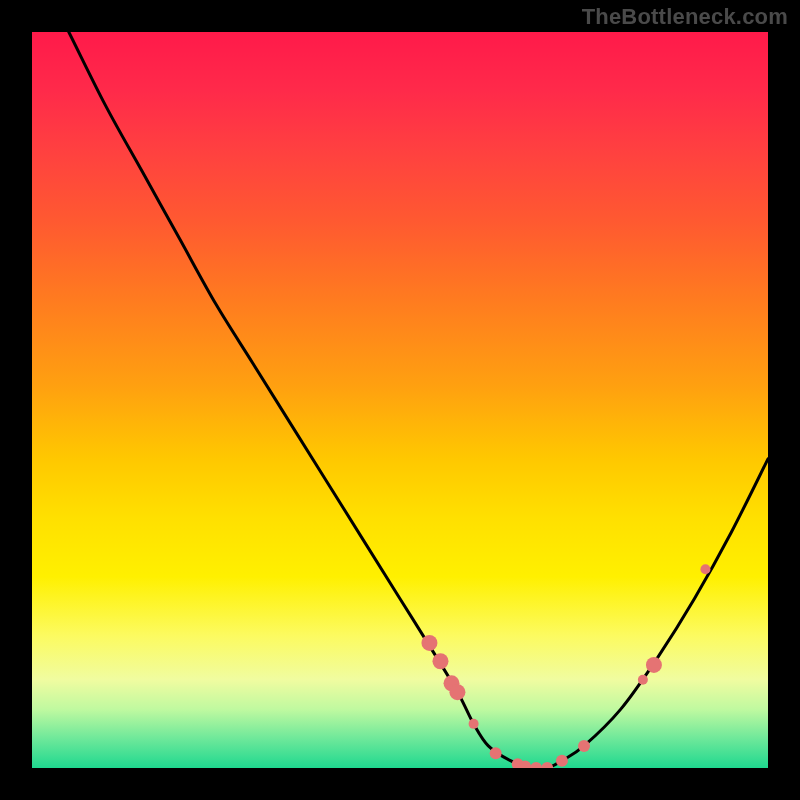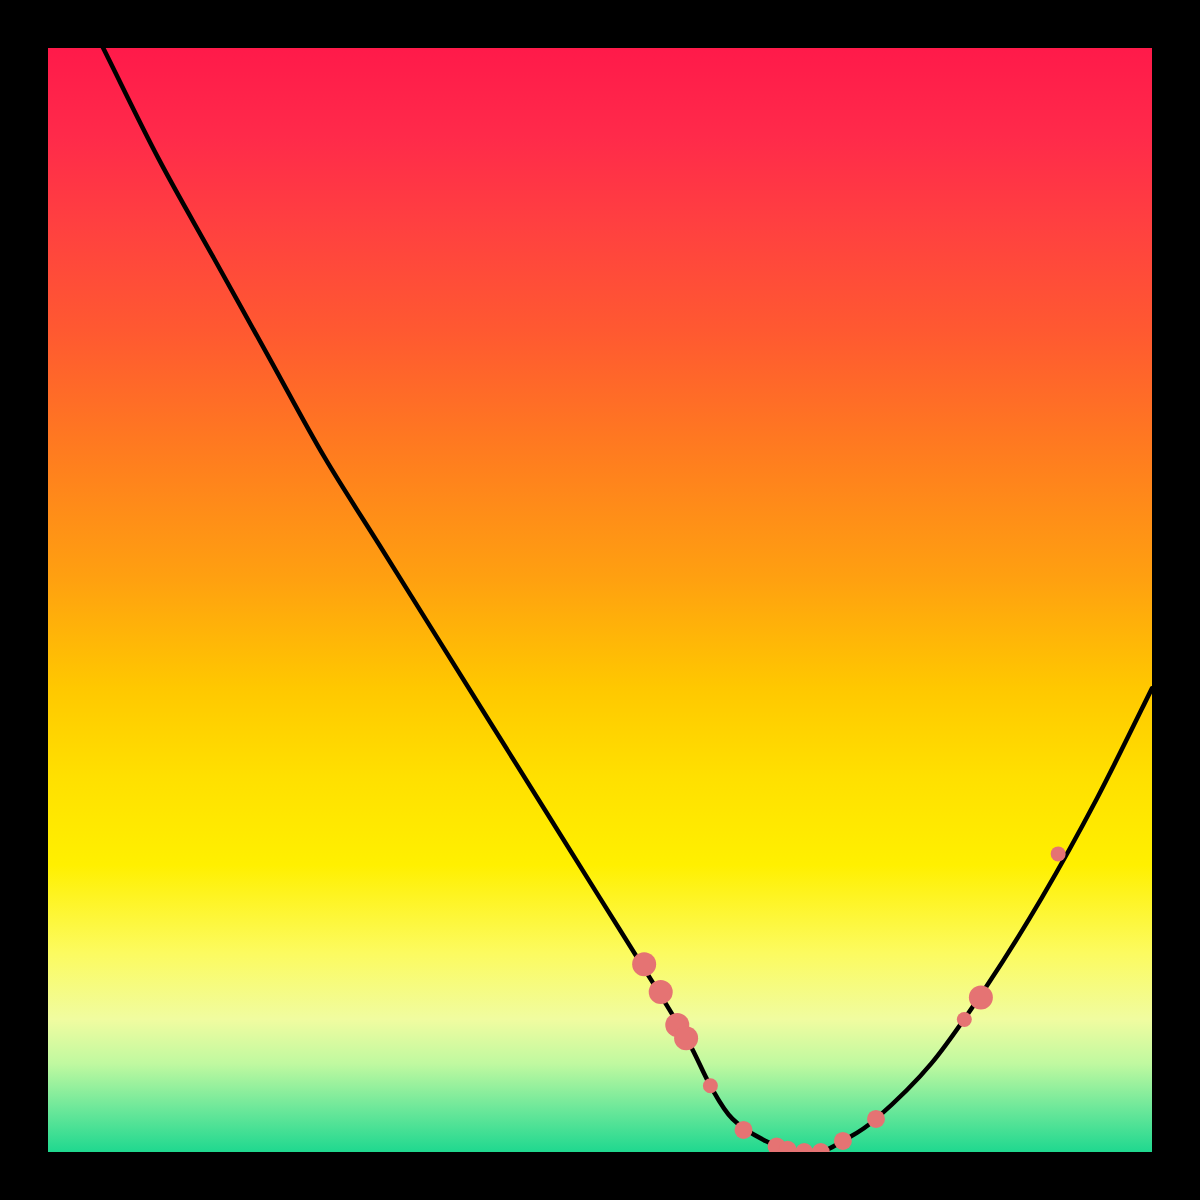--- a/index.html
+++ b/index.html
@@ -59,20 +59,21 @@
   }
   svg.curve {
     position: absolute;
     inset: 0;
   }
 </style>
 </head>
 <body>
 
 <div class="frame">
+  <div class="watermark">TheBottleneck.com</div>
 
   <div class="plot-area">
     <div class="gradient"></div>
 
     <svg class="curve" viewBox="0 0 736 736" preserveAspectRatio="none">
       <path id="curve-path" fill="none" stroke="#000" stroke-width="3" stroke-linecap="round" stroke-linejoin="round" d="M 0,-73.60000000000002 C 6.133333333333334,-61.33333333333335 24.53333333333334,-24.533333333333342 36.800000000000004,0 C 49.06666666666667,24.533333333333342 61.33333333333334,50.293333333333365 73.60000000000001,73.60000000000002 C 85.86666666666667,96.90666666666668 98.13333333333333,117.75999999999992 110.39999999999999,139.83999999999992 C 122.66666666666666,161.91999999999993 134.93333333333334,184.00000000000003 147.20000000000002,206.08000000000004 C 159.4666666666667,228.16000000000005 171.73333333333335,251.46666666666667 184,272.32 C 196.26666666666665,293.1733333333333 208.53333333333333,311.5733333333333 220.79999999999998,331.2 C 233.06666666666663,350.82666666666665 245.3333333333333,370.4533333333334 257.59999999999997,390.08000000000004 C 269.8666666666666,409.7066666666667 282.1333333333334,429.3333333333333 294.40000000000003,448.96 C 306.6666666666667,468.58666666666664 318.93333333333334,488.21333333333337 331.2,507.84000000000003 C 343.46666666666664,527.4666666666667 355.73333333333335,547.0933333333334 368,566.72 C 380.26666666666665,586.3466666666667 394.9866666666667,609.6533333333334 404.8,625.6 C 414.61333333333334,641.5466666666666 420.74666666666667,651.36 426.88,662.4 C 433.0133333333333,673.4399999999999 436.69333333333327,683.2533333333333 441.59999999999997,691.84 C 446.50666666666666,700.4266666666667 450.18666666666667,707.7866666666666 456.32,713.92 C 462.4533333333333,720.0533333333333 471.04,724.96 478.40000000000003,728.64 C 485.76000000000005,732.3199999999999 494.3466666666667,734.7733333333333 500.48,736 C 506.61333333333334,737.2266666666667 510.2933333333333,737.2266666666667 515.1999999999999,736 C 520.1066666666666,734.7733333333333 523.7866666666666,732.3199999999999 529.92,728.64 C 536.0533333333333,724.96 542.1866666666666,722.5066666666667 552,713.92 C 561.8133333333334,705.3333333333333 576.5333333333334,691.84 588.8000000000001,677.12 C 601.0666666666667,662.4 613.3333333333334,644 625.6,625.6 C 637.8666666666667,607.2 650.1333333333333,587.5733333333334 662.4,566.72 C 674.6666666666666,545.8666666666667 686.9333333333333,523.7866666666666 699.1999999999999,500.48 C 711.4666666666666,477.17333333333335 729.8666666666667,439.14666666666665 736,426.88"></path>
       <g id="marker-group">
           <circle cx="397.44000000000005" cy="610.88" r="8" fill="#e57373"></circle>
           <circle cx="408.48" cy="629.28" r="8" fill="#e57373"></circle>
           <circle cx="419.52" cy="651.36" r="8" fill="#e57373"></circle>

